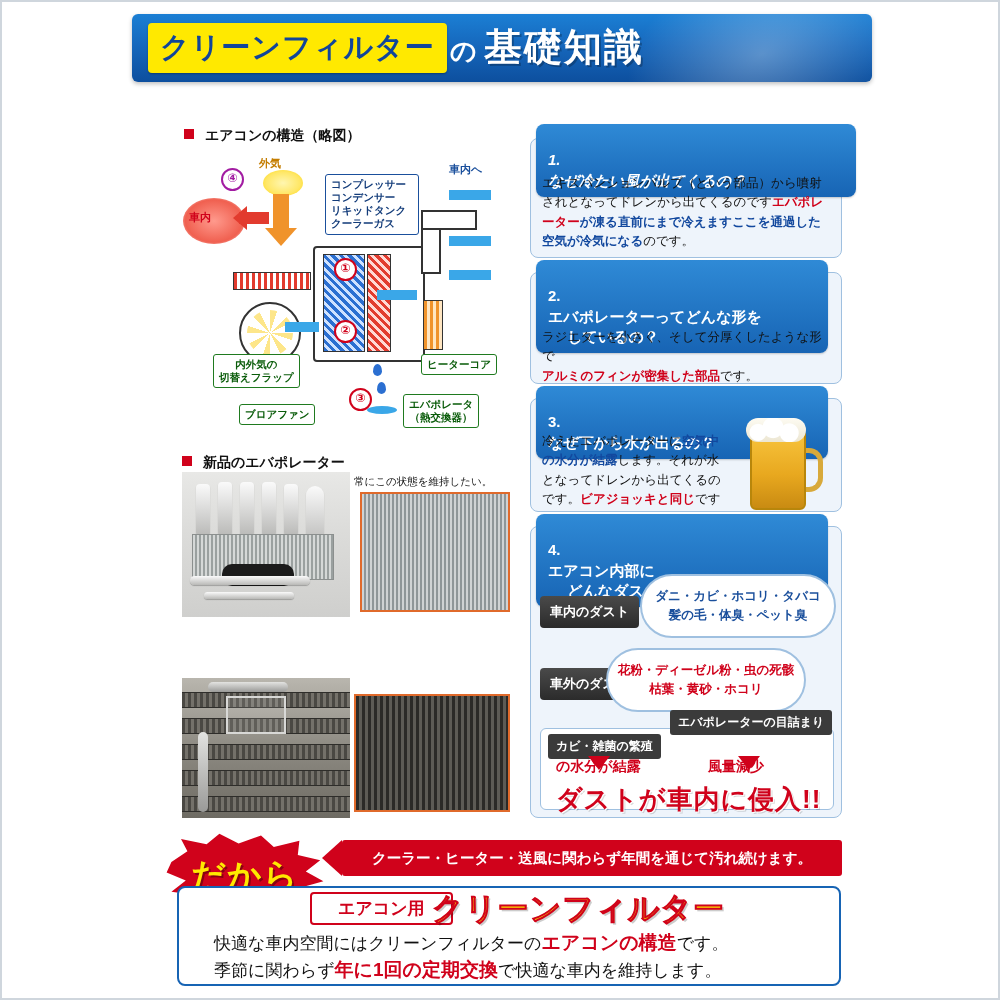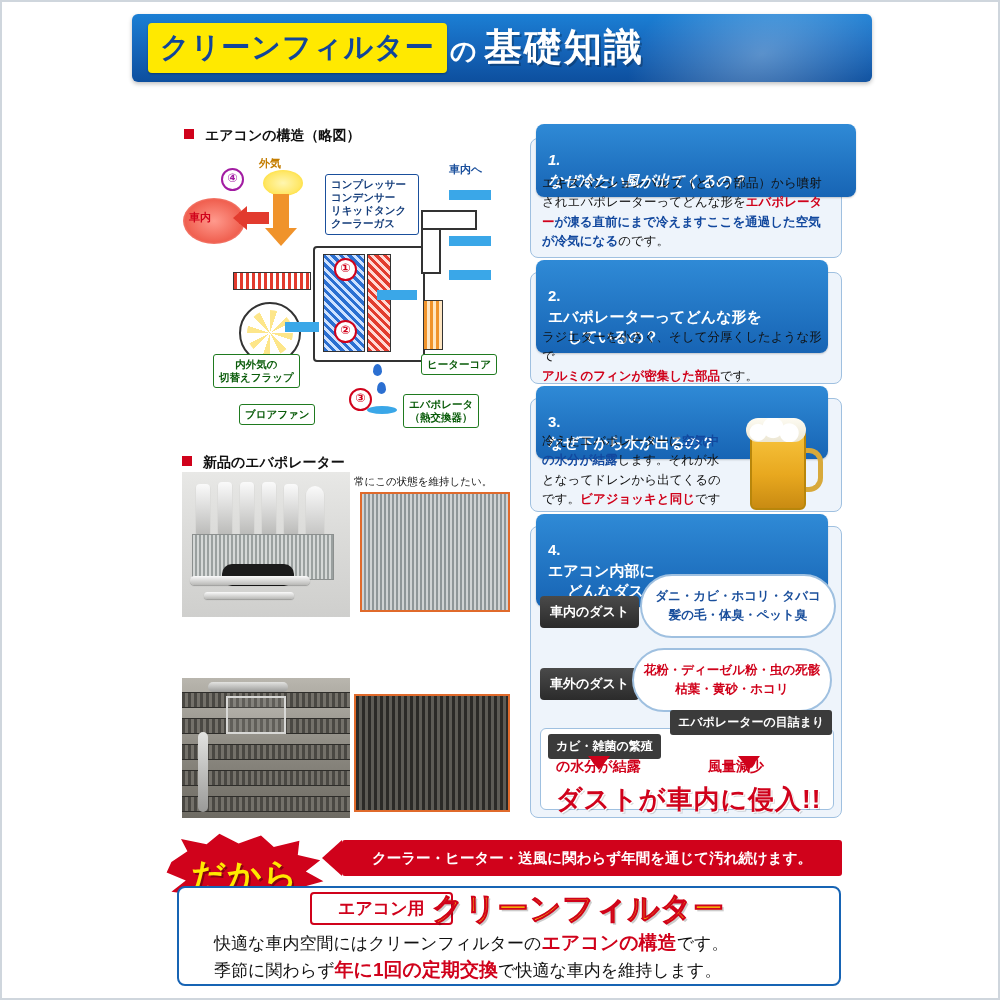--- a/index.html
+++ b/index.html
@@ -390,21 +390,21 @@
   </div>
 
   <div class="fin-zoom-dirty" style="left:352px;top:692px;width:152px;height:114px;"></div>
 
   <div class="qpanel" style="left:528px;top:136px;width:310px;height:118px;"></div>
   <div class="qhead" style="left:534px;top:122px;width:320px;box-sizing:border-box;font-style:italic;">
     <span>1.</span>
     <span>なぜ冷たい風が出てくるの？</span>
   </div>
   <div class="qbody" style="left:540px;top:172px;width:290px;">
-    <span>エキスパンションバルブ（という部品）から噴射され</span><span>エバポレーターってどんな形を</span><span class="em-red">エバポレーター</span><span class="em-blue">が凍る直前にまで冷えます</span><span class="em-blue">ここを通過した</span><span class="em-blue">空気が冷気になる</span><span>のです。</span>
+    <span>エキスパンションバルブ（という部品）から噴射され</span><span>となってドレンから出てくるのです</span><span class="em-red">エバポレーター</span><span class="em-blue">が凍る直前にまで冷えます</span><span class="em-blue">ここを通過した</span><span class="em-blue">空気が冷気になる</span><span>のです。</span>
   </div>
 
   <div class="qpanel" style="left:528px;top:270px;width:310px;height:110px;"></div>
   <div class="qhead" style="left:534px;top:258px;width:292px;box-sizing:border-box;">
     <span>2.</span>
     <span>エバポレーターってどんな形を
 　  しているの？</span>
   </div>
   <div class="qbody" style="left:540px;top:326px;width:292px;">
     <span>ラジエターを小さく、そして分厚くしたような形で</span><br>
@@ -432,21 +432,21 @@
 　  どんなダストが侵入するの？</span>
   </div>
 
   <div class="dust-tag" style="left:538px;top:594px;">車内のダスト</div>
   <div class="cloud c1" style="left:638px;top:572px;width:192px;height:60px;">
     <div>ダニ・カビ・ホコリ・タバコ</div>
     <div>髪の毛・体臭・ペット臭</div>
   </div>
 
   <div class="dust-tag" style="left:538px;top:666px;">車外のダスト</div>
-  <div class="cloud c2" style="left:630px;top:646px;width:196px;height:60px;">
+  <div class="cloud c2" style="left:604px;top:646px;width:196px;height:60px;">
     <div>花粉・ディーゼル粉・虫の死骸</div>
     <div>枯葉・黄砂・ホコリ</div>
   </div>
 
   <div class="whitebox" style="left:538px;top:726px;width:292px;height:80px;"></div>
   <div class="mini-head" style="left:546px;top:732px;">カビ・雑菌の繁殖</div>
   <div class="mini-head" style="left:668px;top:708px;">エバポレーターの目詰まり</div>
   <div class="down-arrow" style="left:586px;top:754px;"></div>
   <div class="down-arrow" style="left:736px;top:754px;"></div>
   <div class="mini-red" style="left:554px;top:756px;">の水分が結露</div>

